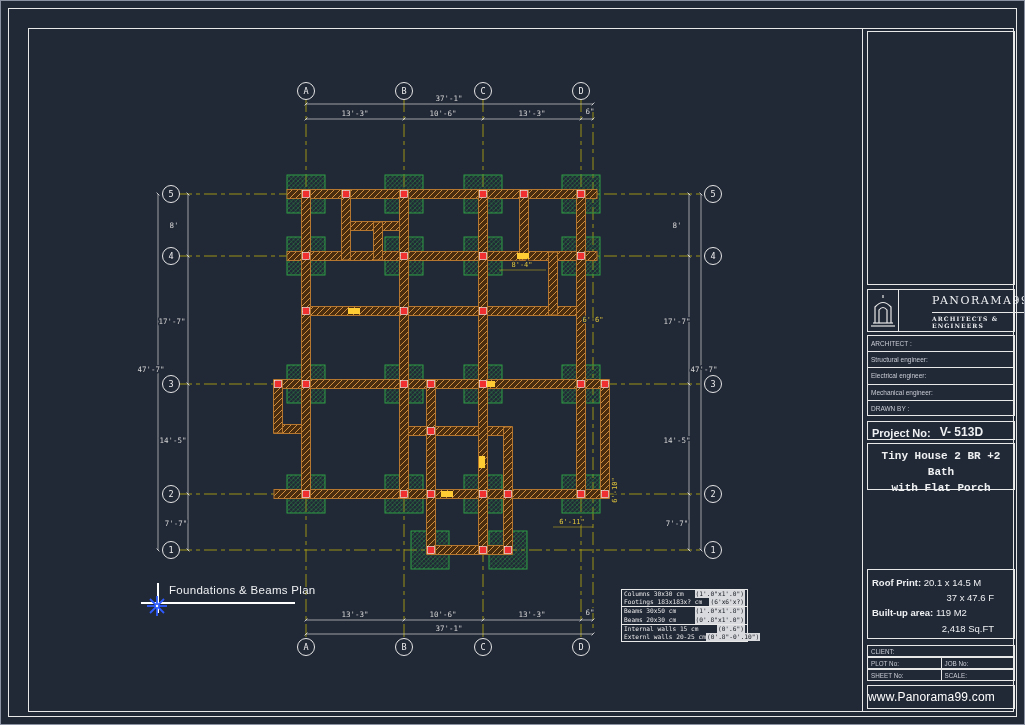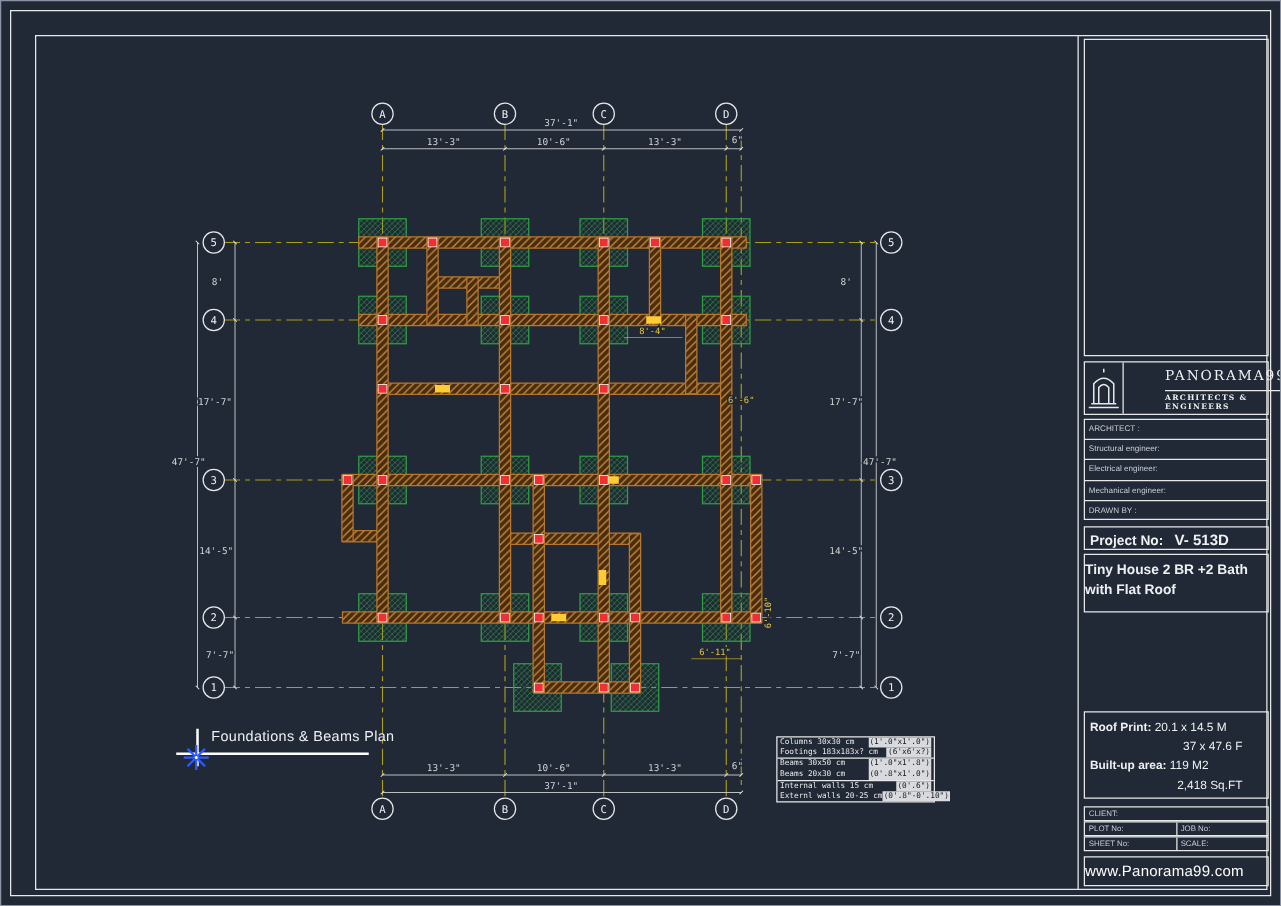--- a/index.html
+++ b/index.html
@@ -54,21 +54,21 @@
   .brand-name{height:22px;line-height:22px;text-align:center;font-family:"DejaVu Serif",serif;
               font-size:11px;letter-spacing:1.5px;border-bottom:1px solid var(--frame);}
   .brand-tag{flex:1;display:flex;align-items:center;justify-content:center;font-family:"DejaVu Serif",serif;
              font-size:6px;font-weight:bold;letter-spacing:1.1px;}
   .tb-fields{top:334px;height:81px;}
   .tb-field{height:15.2px;line-height:15.2px;font-size:6.5px;color:#c9cdd5;padding-left:3px;}
   .tb-field + .tb-field{border-top:1px solid var(--frame);}
   .tb-projno{top:420px;height:19px;display:flex;align-items:flex-end;gap:9px;padding-left:4px;
              font-weight:bold;font-size:11px;}
   .tb-projno .val{font-size:12px;}
-  .tb-ptitle{top:442px;height:47px;font-weight:bold;font-size:11px;line-height:1.45;padding-top:5px;}
+  .tb-ptitle{top:442px;height:47px;text-align:center;font-weight:bold;font-size:11px;line-height:1.45;padding-top:5px;font-family:Liberation Mono, monospace;}
   .tb-desc{top:492px;height:73px;text-align:center;font-size:9.5px;line-height:1.55;padding-top:5px;}
   .tb-area{top:568px;height:70px;font-size:9.5px;line-height:1.6;padding:5px 4px 0 4px;}
   .tb-area .r{text-align:right;padding-right:16px;}
   .tb-client{top:644px;height:12px;line-height:11px;font-size:6.3px;color:#c9cdd5;padding-left:3px;}
   .tb-split{top:656px;height:12px;display:flex;font-size:6.3px;color:#c9cdd5;}
   .tb-split.r2{top:668px;}
   .tb-split .cell{flex:1;line-height:11px;padding-left:3px;}
   .tb-split .cell + .cell{border-left:1px solid var(--frame);}
   .tb-site{top:684px;height:24px;line-height:22px;text-align:left;font-size:12px;letter-spacing:.2px;color:#ffffff;}
   .tb b{font-weight:bold;}
@@ -383,21 +383,21 @@
     <div class="tb-field">DRAWN BY :</div>
   </div>
 
   <div class="tb tb-projno">
     <span>Project No:</span>
     <span class="val">V- 513D</span>
   </div>
 
   <div class="tb tb-ptitle">
     <div>Tiny House 2 BR +2 Bath</div>
-    <div>with Flat Roof</div>
+    <div>with Flat Porch</div>
   </div>
 
 
   <div class="tb tb-area">
     <div><b>Roof Print:</b>
       <span>20.1 x 14.5 M</span></div>
     <div class="r">37 x 47.6 F</div>
     <div><b>Built-up area:</b>
       <span>119 M2</span></div>
     <div class="r">2,418 Sq.FT</div>

